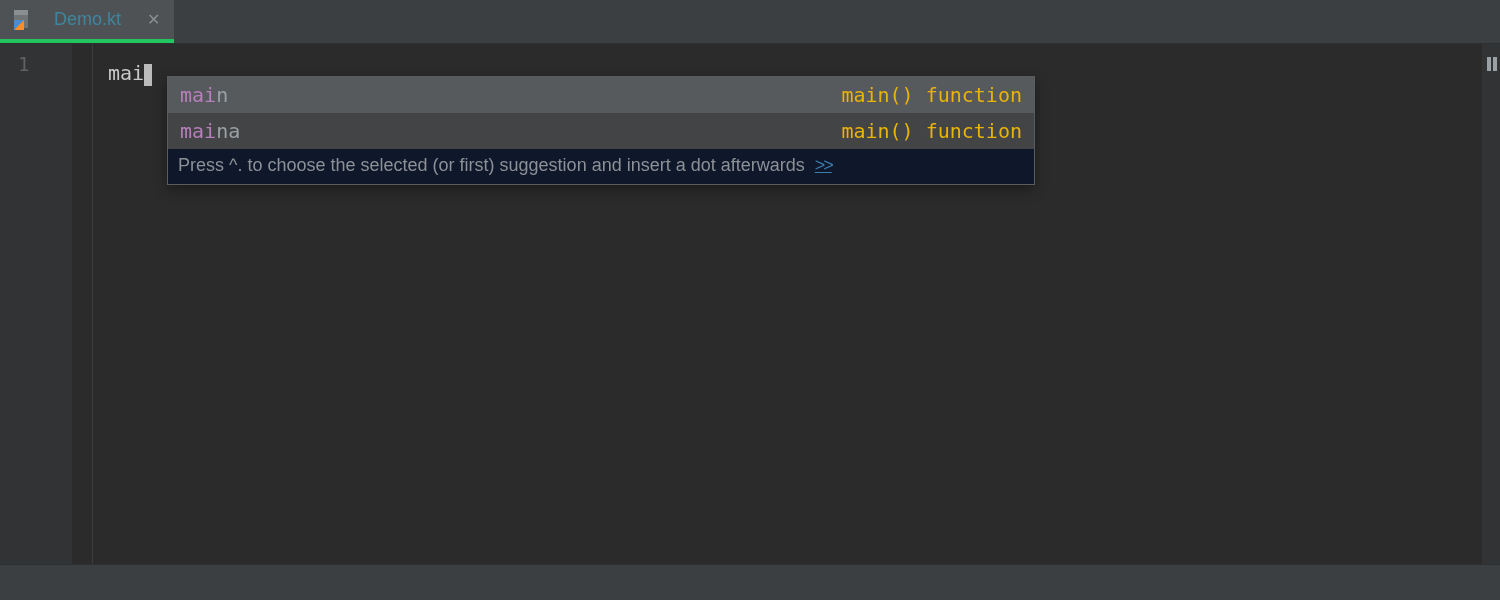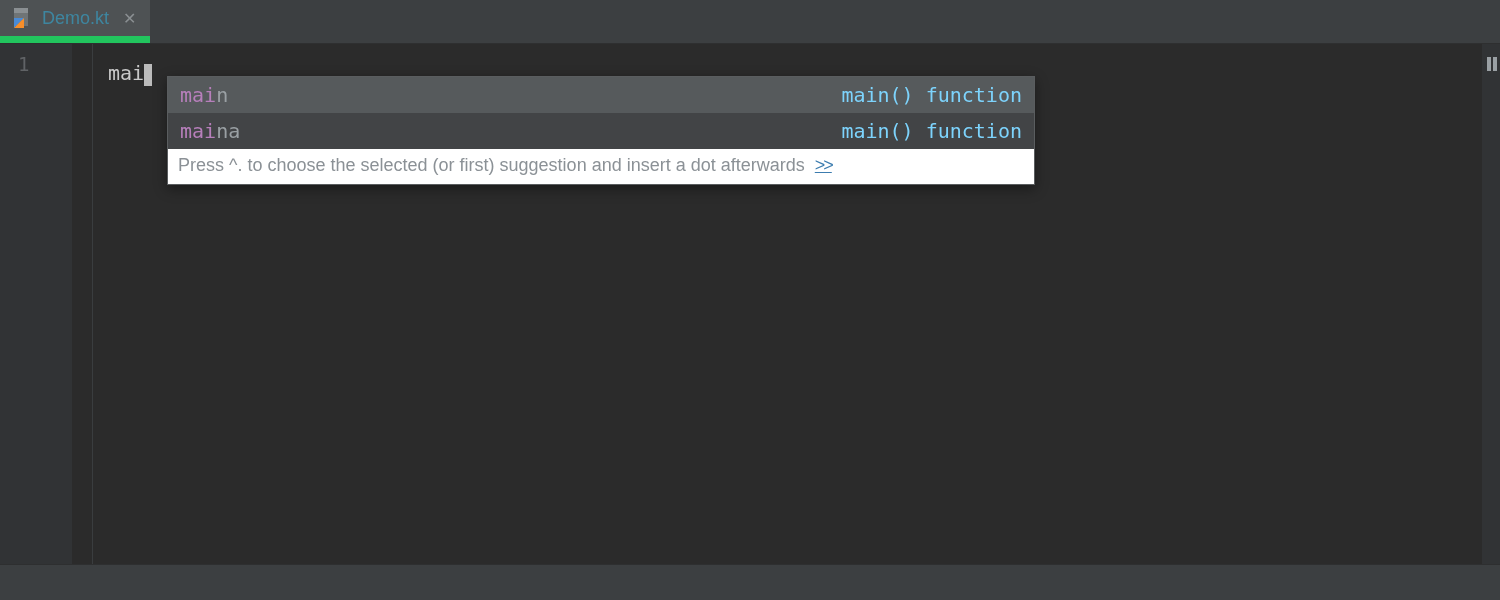--- a/index.html
+++ b/index.html
@@ -19,22 +19,22 @@
     background: #3c3f41;
     border-bottom: 1px solid #2e2f30;
     display: flex;
     align-items: stretch;
   }
   .tab {
     display: flex;
     align-items: center;
     padding: 0 14px 0 10px;
     background: #4e5254;
-    border-bottom: 7px solid #22c55e;
-    gap: 8px;
+    border-bottom: 4px solid #22c55e;
+    gap: 20px;
     font-family: "Segoe UI", "Helvetica Neue", Arial, sans-serif;
     font-size: 18px;
     color: #3e86a0;
   }
   .tab .file-icon {
     width: 24px; height: 24px;
     display: inline-block;
   }
   .tab .close {
     color: #8a8f92;
@@ -119,23 +119,23 @@
     justify-content: space-between;
     align-items: center;
     padding: 4px 12px;
     height: 36px;
   }
   .popup-row.selected { background: #565a5c; }
   .popup-row.alt { background: #424446; }
   .suggest-left { display: flex; align-items: baseline; }
   .suggest-match { color: #b77fbb; }
   .suggest-rest  { color: #9aa0a4; }
-  .suggest-desc  { color: #7dd3fc; }
+  .suggest-desc  { color: #eab308; }
   .popup-hint {
-    background: #ffffff;
+    background: #0f172a;
     color: #8b9196;
     font-family: "Segoe UI","Helvetica Neue",Arial,sans-serif;
     font-size: 18px;
     padding: 6px 10px 8px 10px;
     display: flex;
     align-items: flex-end;
     gap: 10px;
   }
   .popup-hint .more {
     color: #3c7caf;

